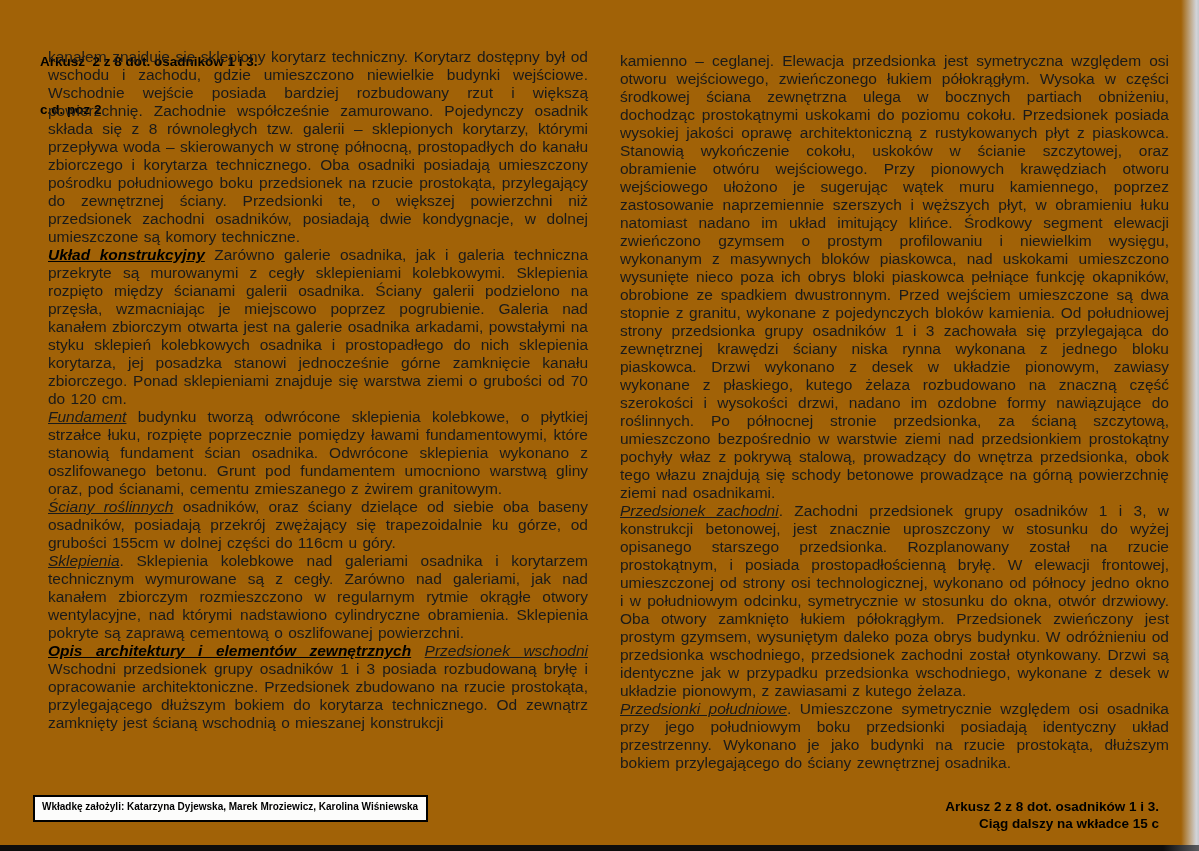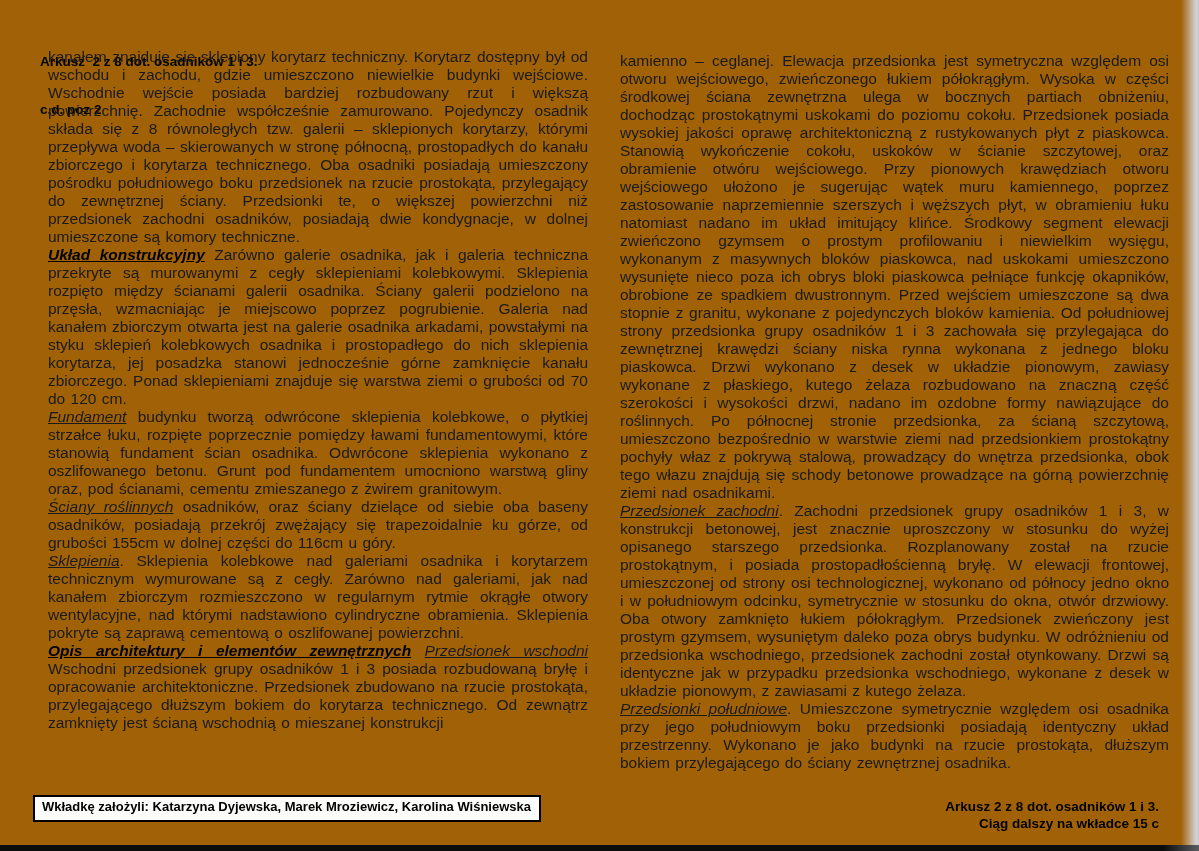--- a/index.html
+++ b/index.html
@@ -26,21 +26,21 @@
   }
   .col p{margin:0;padding:0;}
   .col-left{left:48px;top:48px;width:540px;}
   .col-right{left:620px;top:40px;width:549px;margin-top:12px;}
   .lead-b{font-weight:bold;text-decoration:underline;color:#000;font-style:italic;}
   .lead-i{font-style:italic;text-decoration:underline;}
   .authors-box{
     position:absolute;left:33px;top:795px;
     border:2px solid #000;
     padding:2px 8px 4px 7px;
-    font-weight:bold;font-size:13px;line-height:16.5px;color:#000;
+    font-weight:bold;font-size:10px;line-height:16.5px;color:#000;
     background:#fcfcfb;
   }
   .sheet-note{
     position:absolute;right:40px;top:799px;
     text-align:right;
     font-weight:bold;font-size:13.5px;line-height:16.5px;color:#000;
   }
   .edge-bottom{
     position:absolute;left:0;bottom:0;
     width:1199px;height:6px;

